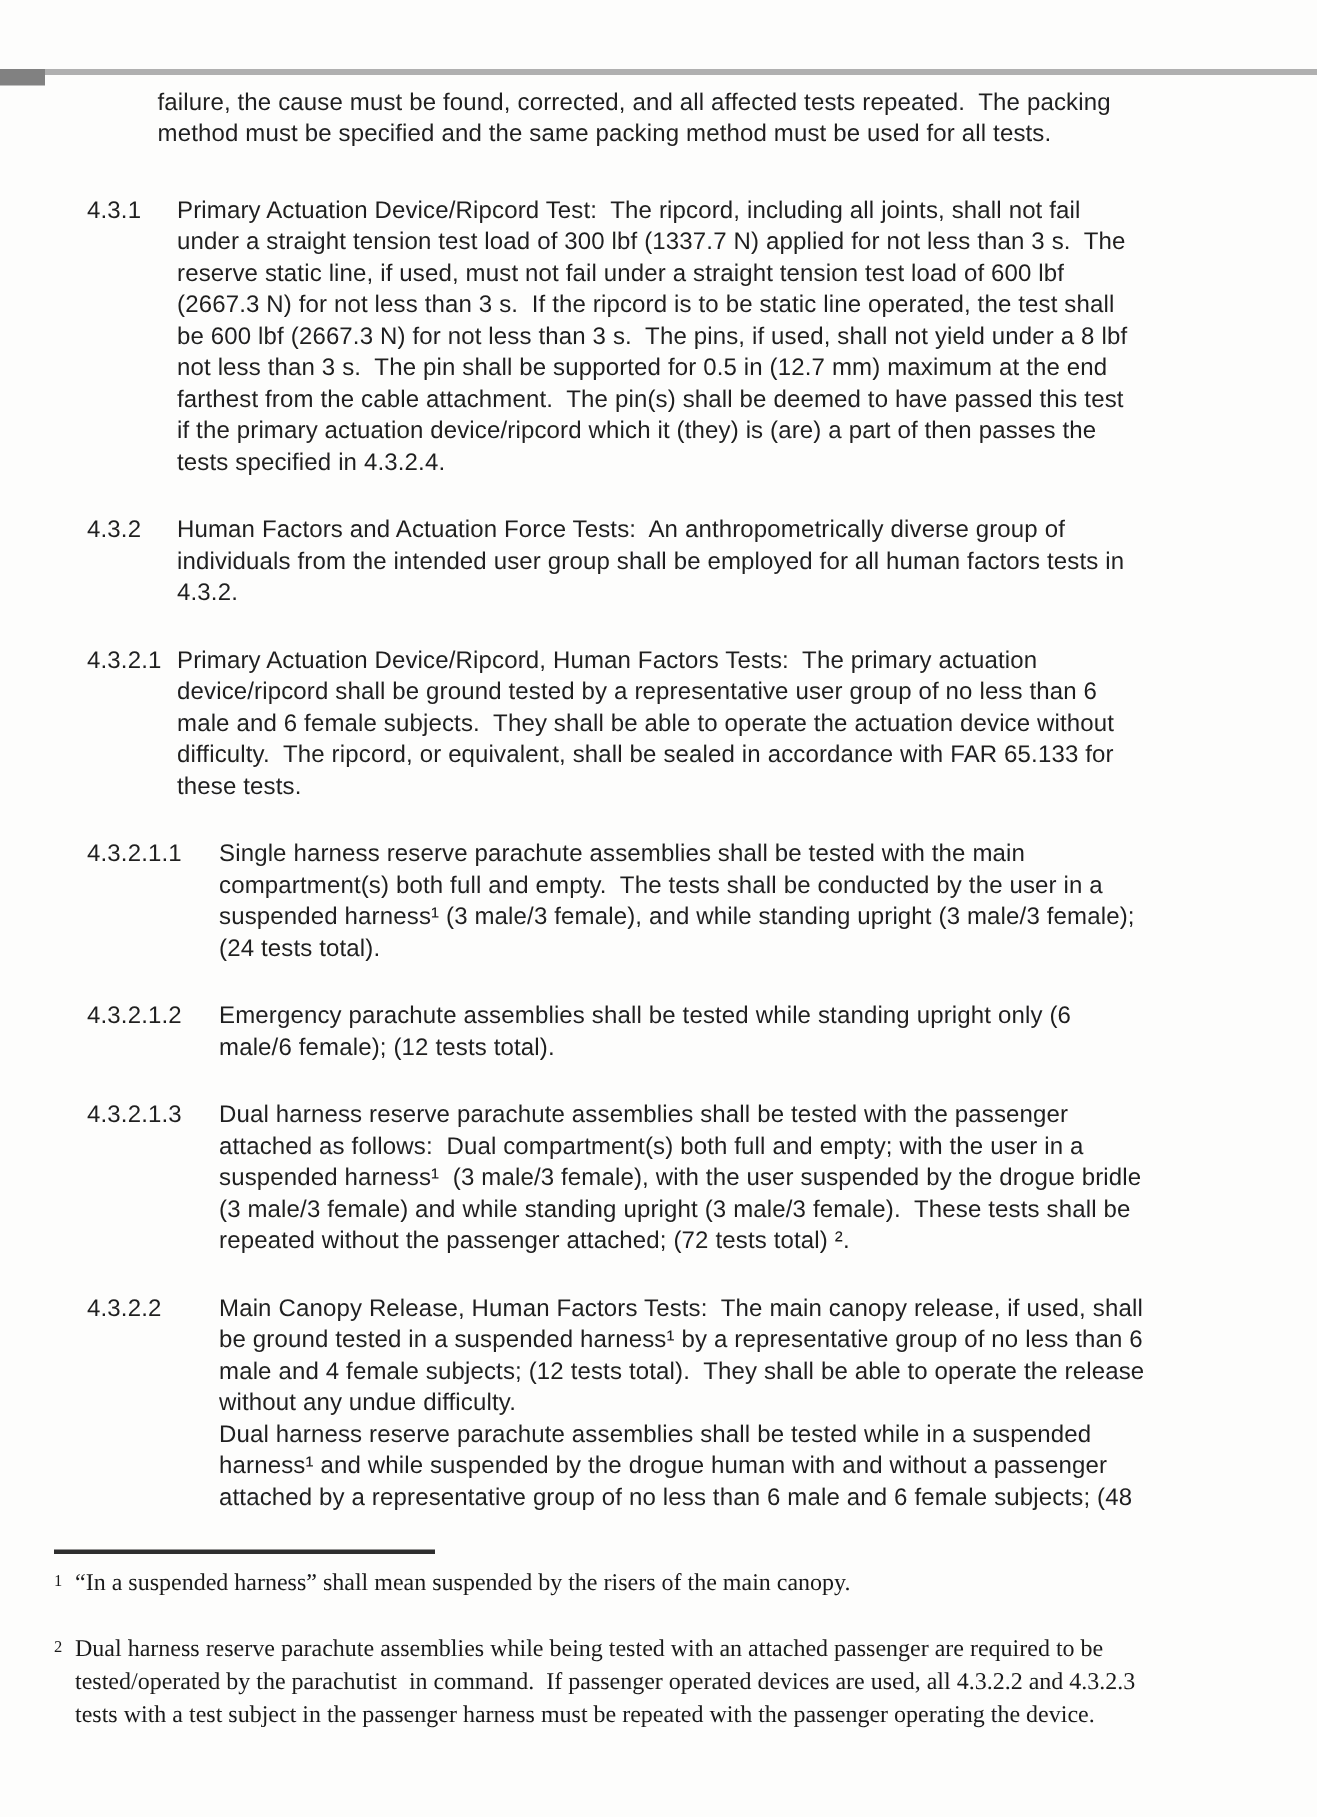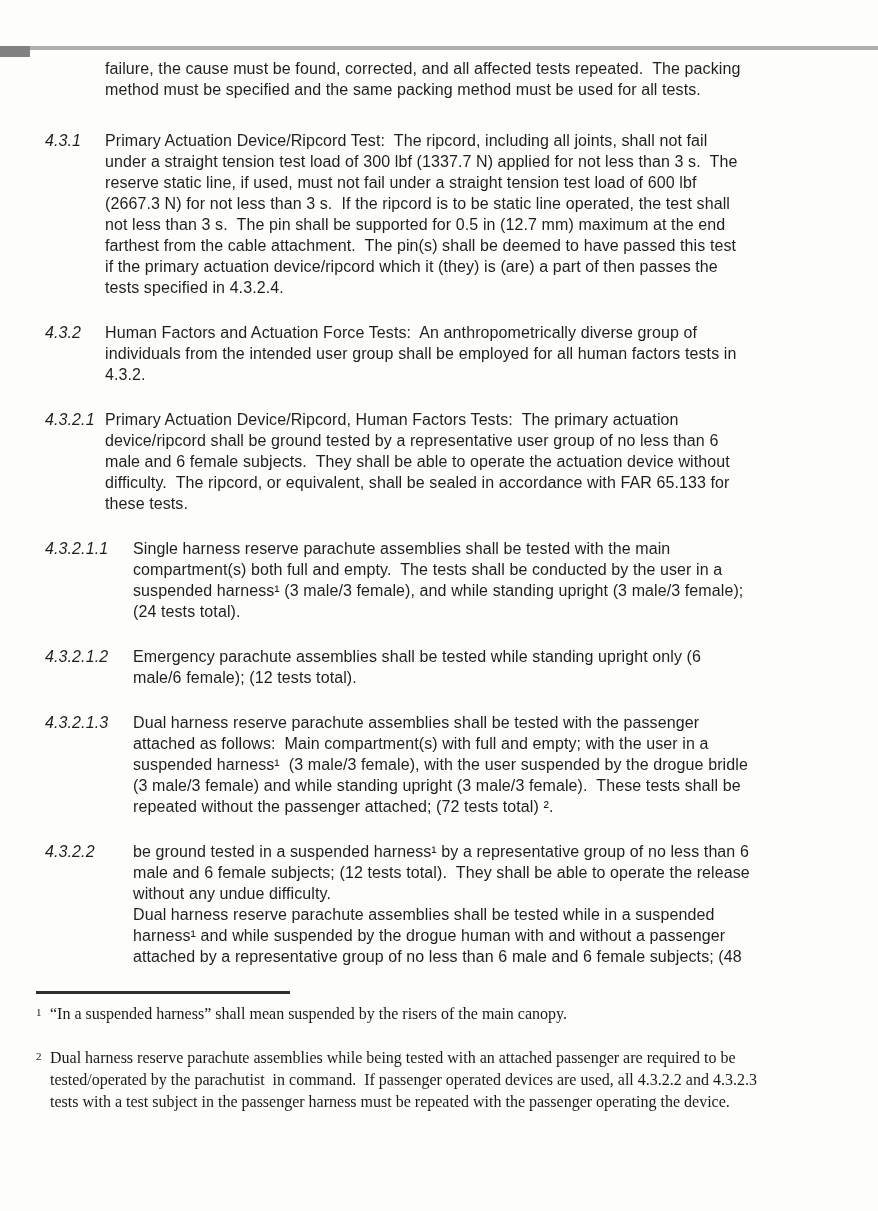--- a/index.html
+++ b/index.html
@@ -39,23 +39,22 @@
   .intro {
     margin: 0 0 30px 105px;
     margin-bottom: 30px;
   }
   .section {
     display: flex;
     margin-bottom: 24px;
   }
   .sec-num {
     flex: 0 0 auto;
-    padding-left: 45px;
+    padding-left: 58px;
     white-space: pre;
-    font-style: italic;
   }
   .section.narrow .sec-num { width: 60px; }
   .section.wide   .sec-num { width: 88px; }
   .sec-body { flex: 1 1 auto; }
   .tline { white-space: pre; }
   .fn-divider {
     margin: 10px 0 0 36px;
     width: 254px;
     height: 3px;
     background: #2e2e2e;
@@ -104,20 +103,21 @@
         <div class="tline">method must be specified and the same packing method must be used for all tests.</div>
       </div>
     <div id="sections">
         <div class="section narrow">
           <div class="sec-num">4.3.1</div>
           <div class="sec-body">
             <div class="tline">Primary Actuation Device/Ripcord Test:  The ripcord, including all joints, shall not fail</div>
             <div class="tline">under a straight tension test load of 300 lbf (1337.7 N) applied for not less than 3 s.  The</div>
             <div class="tline">reserve static line, if used, must not fail under a straight tension test load of 600 lbf</div>
             <div class="tline">(2667.3 N) for not less than 3 s.  If the ripcord is to be static line operated, the test shall</div>
+            <div class="tline">be 600 lbf (2667.3 N) for not less than 3 s.  The pins, if used, shall not yield under a 8 lbf</div>
             <div class="tline">not less than 3 s.  The pin shall be supported for 0.5 in (12.7 mm) maximum at the end</div>
             <div class="tline">farthest from the cable attachment.  The pin(s) shall be deemed to have passed this test</div>
             <div class="tline">if the primary actuation device/ripcord which it (they) is (are) a part of then passes the</div>
             <div class="tline">tests specified in 4.3.2.4.</div>
           </div>
         </div>
         <div class="section narrow">
           <div class="sec-num">4.3.2</div>
           <div class="sec-body">
             <div class="tline">Human Factors and Actuation Force Tests:  An anthropometrically diverse group of</div>
@@ -148,31 +148,32 @@
           <div class="sec-num">4.3.2.1.2</div>
           <div class="sec-body">
             <div class="tline">Emergency parachute assemblies shall be tested while standing upright only (6</div>
             <div class="tline">male/6 female); (12 tests total).</div>
           </div>
         </div>
         <div class="section wide">
           <div class="sec-num">4.3.2.1.3</div>
           <div class="sec-body">
             <div class="tline">Dual harness reserve parachute assemblies shall be tested with the passenger</div>
-            <div class="tline">attached as follows:  Main compartment(s) with full and empty; with the user in a</div>
+            <div class="tline">attached as follows:  Dual compartment(s) both full and empty; with the user in a</div>
             <div class="tline">suspended harness¹  (3 male/3 female), with the user suspended by the drogue bridle</div>
             <div class="tline">(3 male/3 female) and while standing upright (3 male/3 female).  These tests shall be</div>
             <div class="tline">repeated without the passenger attached; (72 tests total) ².</div>
           </div>
         </div>
         <div class="section wide">
           <div class="sec-num">4.3.2.2</div>
           <div class="sec-body">
+            <div class="tline">Main Canopy Release, Human Factors Tests:  The main canopy release, if used, shall</div>
             <div class="tline">be ground tested in a suspended harness¹ by a representative group of no less than 6</div>
-            <div class="tline">male and 6 female subjects; (12 tests total).  They shall be able to operate the release</div>
+            <div class="tline">male and 4 female subjects; (12 tests total).  They shall be able to operate the release</div>
             <div class="tline">without any undue difficulty.</div>
             <div class="tline">Dual harness reserve parachute assemblies shall be tested while in a suspended</div>
             <div class="tline">harness¹ and while suspended by the drogue human with and without a passenger</div>
             <div class="tline">attached by a representative group of no less than 6 male and 6 female subjects; (48</div>
           </div>
         </div>
       </div>
     <div class="fn-divider"></div>
     <div class="footnotes" id="footnotes">
         <div class="footnote fn-1"><sup class="fn-marker">1</sup><div class="fn-first" style="display: inline; text-align: center;">“In a suspended harness” shall mean suspended by the risers of the main canopy.</div></div>

